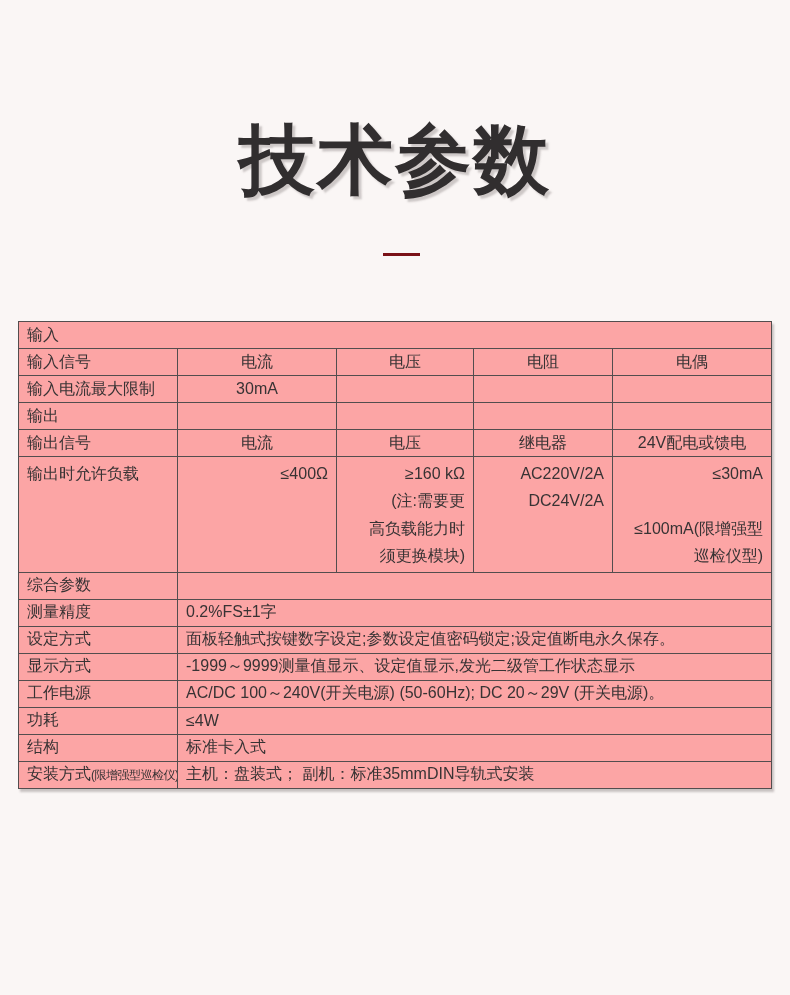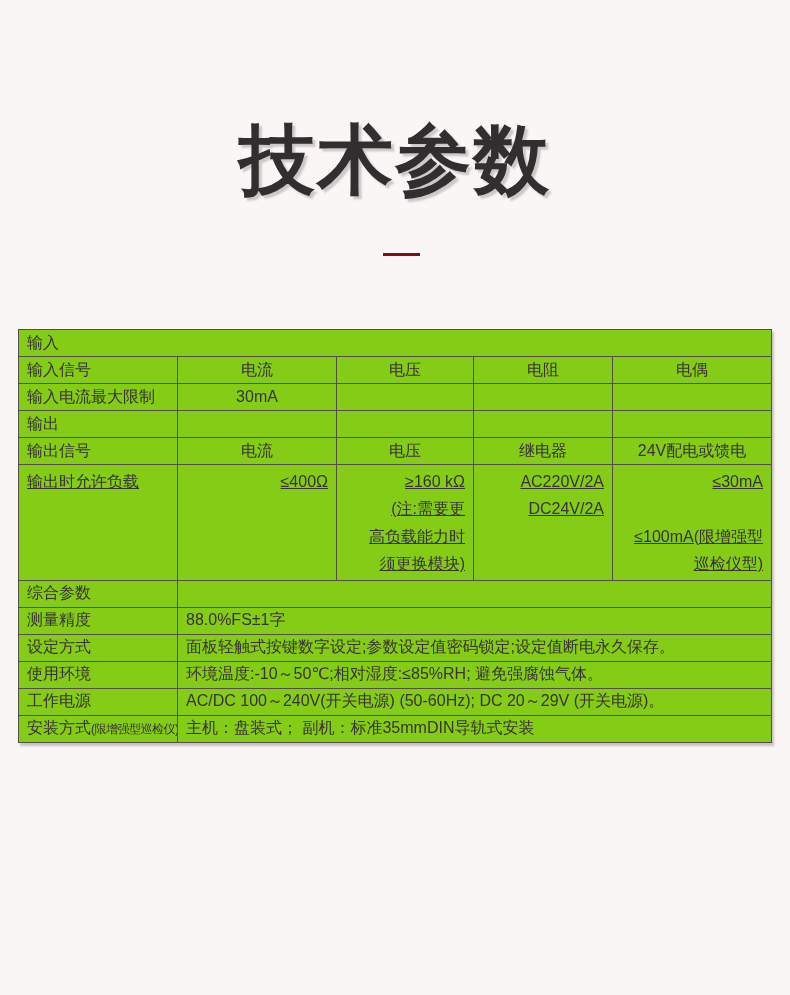--- a/index.html
+++ b/index.html
@@ -31,44 +31,44 @@
   .title-divider {
     position: absolute;
     top: 253px;
     left: 383px;
     width: 37px;
     height: 3px;
     background: #7a1117;
   }
   table.spec {
     position: absolute;
-    top: 329px;
+    top: 321px;
     left: 18px;
     width: 753px;
     border-collapse: collapse;
     table-layout: fixed;
-    background: #84cc16;
+    background: #fca5a5;
     box-shadow: 2px 3px 2px rgba(140,130,130,0.45);
   }
   table.spec td {
     border: 1px solid #534d4e;
     font-size: 16px;
     color: #383334;
     padding: 2px 8px;
     vertical-align: middle;
     overflow: hidden;
     white-space: nowrap;
   }
   table.spec tr { height: 27px; }
   table.spec tr.row-big { height: 110px; }
   table.spec tr.row-tall { height: 70px; }
   td.lbl { text-align: left; }
   td.ctr { text-align: center; }
   td.val { text-align: left; }
-  tr.row-big td { vertical-align: top; padding-top: 3px; text-decoration: underline; }
+  tr.row-big td { vertical-align: top; padding-top: 3px; }
   .ln { line-height: 27.4px; text-align: right; min-height: 27.4px; }
   tr.row-big td.lbl { line-height: 27.4px; }
   tr.row-tall td { vertical-align: top; padding-top: 5px; }
   .comm-line { line-height: 30px; text-align: left; }
   .lbl-note { font-size: 12px; letter-spacing: -0.5px; }
 </style>
 </head>
 <body>
 
 <div class="page">
@@ -137,33 +137,41 @@
           <div class="ln">≤100mA(限增强型</div>
           <div class="ln">巡检仪型)</div>
         </td>
       </tr>
       <tr>
         <td class="lbl">综合参数</td>
         <td class="val" colspan="4"></td>
       </tr>
       <tr>
         <td class="lbl">测量精度</td>
-        <td class="val" colspan="4">88.0%FS±1字</td>
+        <td class="val" colspan="4">0.2%FS±1字</td>
       </tr>
       <tr>
         <td class="lbl">设定方式</td>
         <td class="val" colspan="4">面板轻触式按键数字设定;参数设定值密码锁定;设定值断电永久保存。</td>
       </tr>
       <tr>
-        <td class="lbl">使用环境</td>
-        <td class="val" colspan="4">环境温度:-10～50℃;相对湿度:≤85%RH; 避免强腐蚀气体。</td>
+        <td class="lbl">显示方式</td>
+        <td class="val" colspan="4">-1999～9999测量值显示、设定值显示,发光二级管工作状态显示</td>
       </tr>
       <tr>
         <td class="lbl">工作电源</td>
         <td class="val" colspan="4">AC/DC 100～240V(开关电源) (50-60Hz); DC 20～29V (开关电源)。</td>
+      </tr>
+      <tr>
+        <td class="lbl">功耗</td>
+        <td class="val" colspan="4">≤4W</td>
+      </tr>
+      <tr>
+        <td class="lbl">结构</td>
+        <td class="val" colspan="4">标准卡入式</td>
       </tr>
       <tr>
         <td class="lbl"><span>安装方式</span><span class="lbl-note">(限增强型巡检仪)</span></td>
         <td class="val" colspan="4">主机：盘装式； 副机：标准35mmDIN导轨式安装</td>
       </tr>
     </tbody>
   </table>
 </div>
 
 </body></html>

